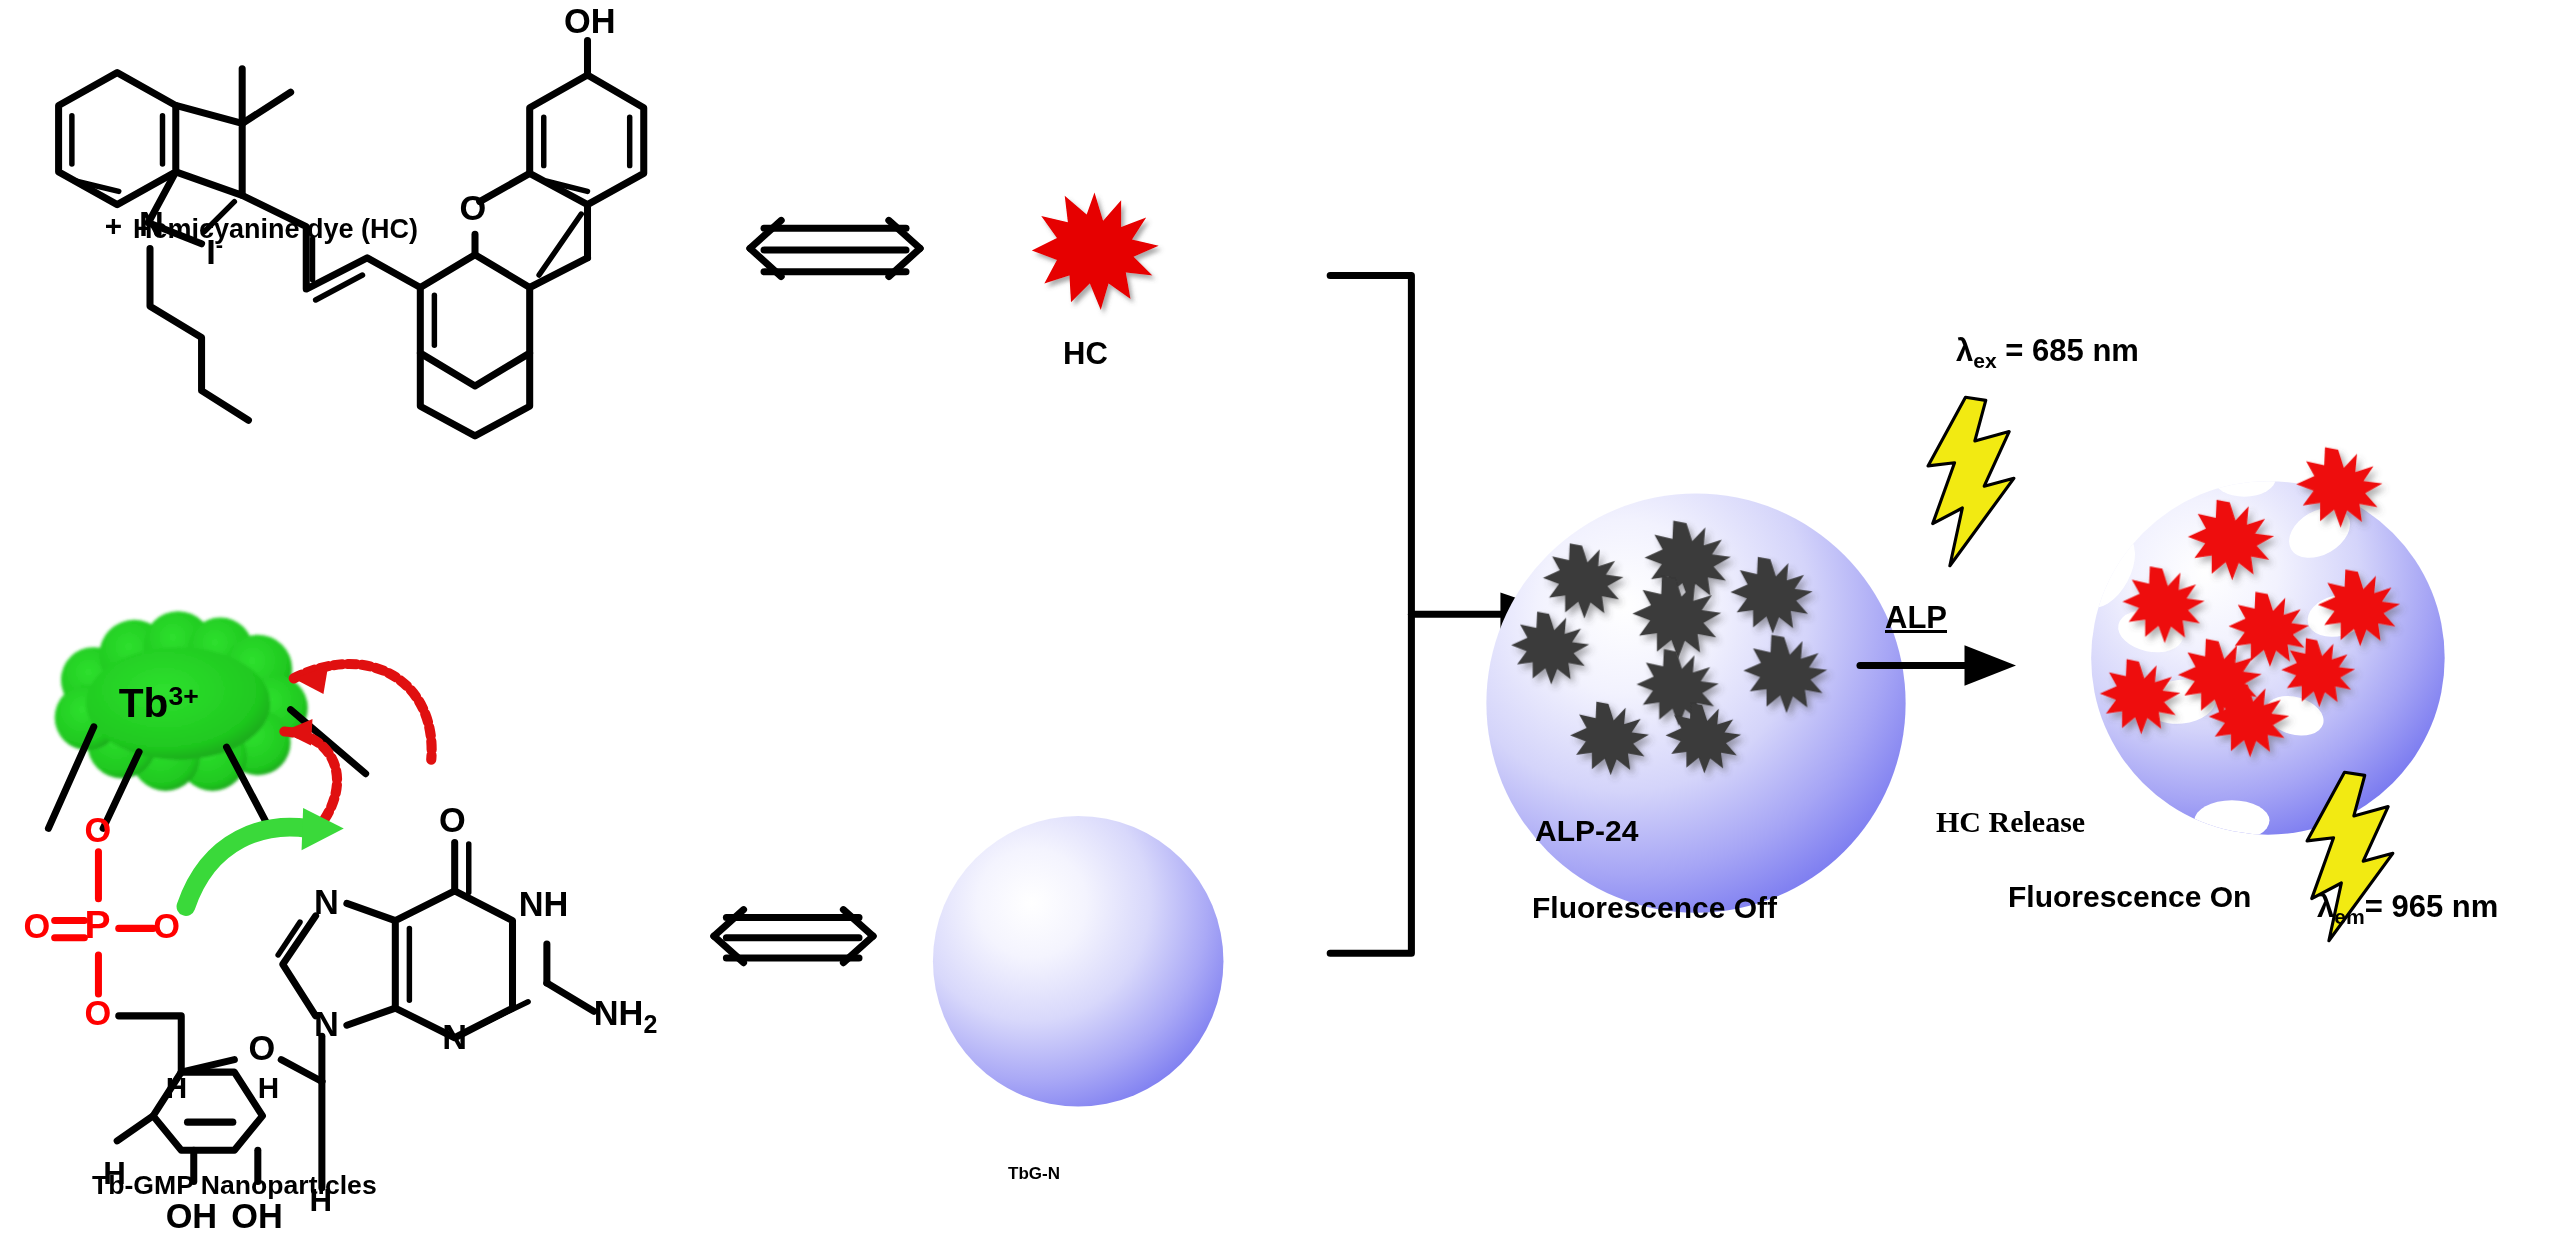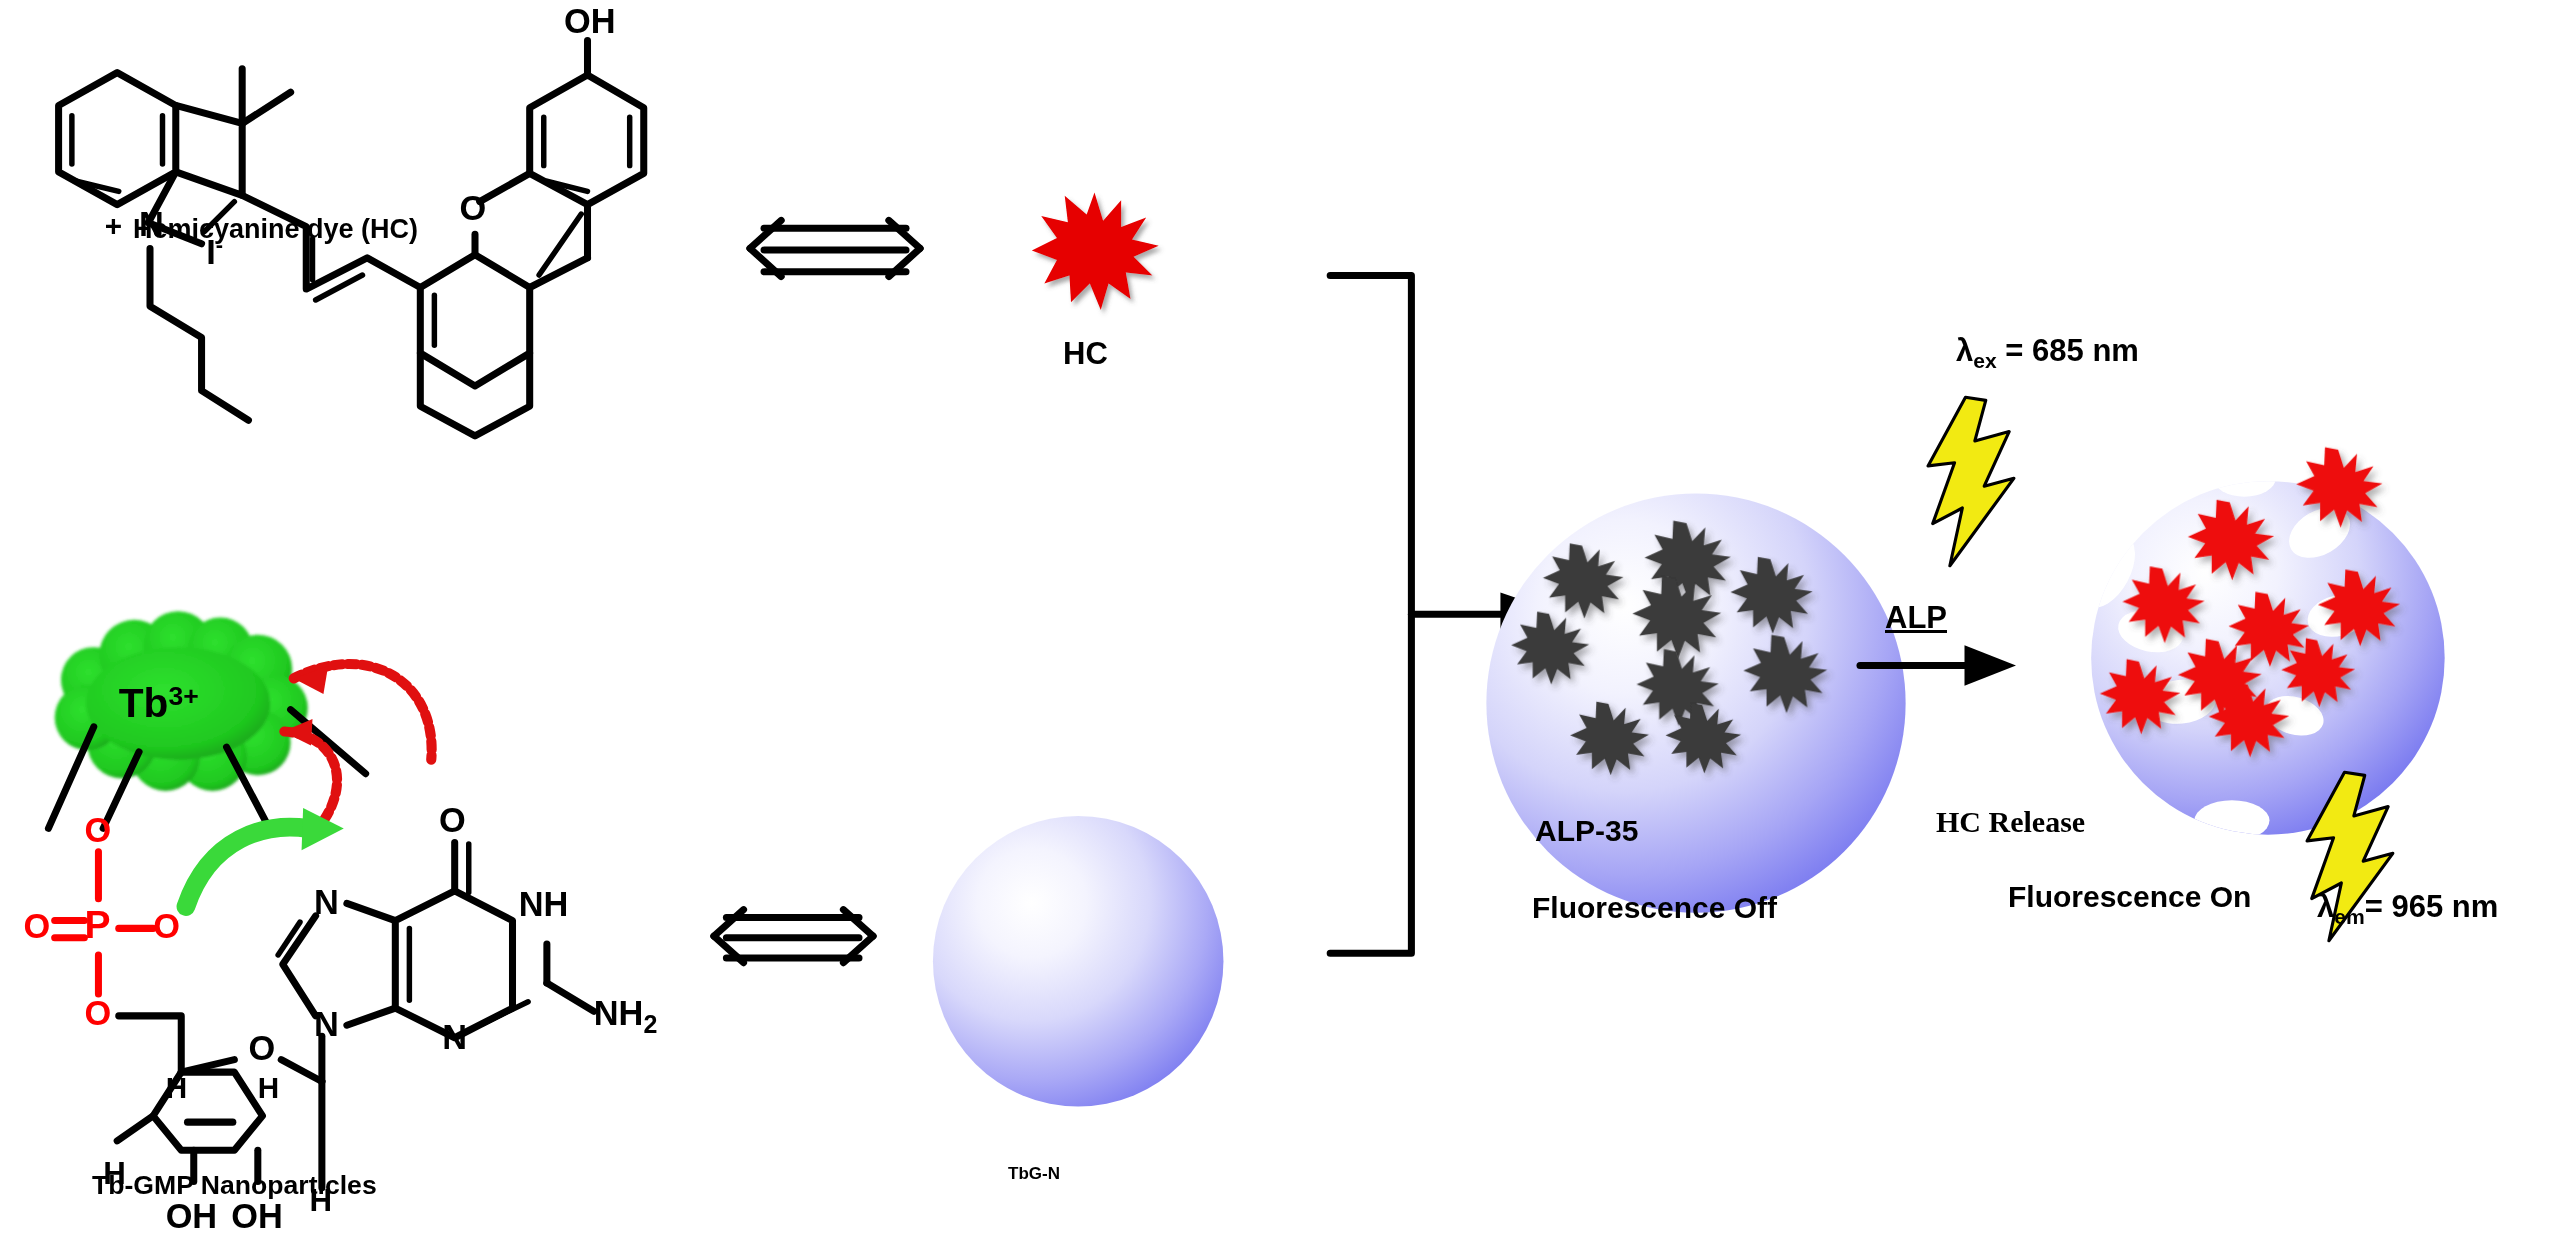--- a/index.html
+++ b/index.html
@@ -244,21 +244,21 @@
       <use href="#dstar" x="92" y="66" transform="scale(0.98)"></use>
       <use href="#dstar" x="330" y="82" transform="scale(1.0)"></use>
       <use href="#dstar" x="190" y="98" transform="scale(1.08)"></use>
       <use href="#dstar" x="52" y="160" transform="scale(0.95)"></use>
       <use href="#dstar" x="340" y="178" transform="scale(1.02)"></use>
       <use href="#dstar" x="210" y="200" transform="scale(1.0)"></use>
       <use href="#dstar" x="130" y="278" transform="scale(0.96)"></use>
       <use href="#dstar" x="268" y="292" transform="scale(0.92)"></use>
     </g>
   </svg>
-  <div class="lbl" style="left:1535px;top:814px;font-size:30px;">ALP-35</div>
+  <div class="lbl" style="left:1535px;top:814px;font-size:30px;">ALP-24</div>
   <div class="lbl" style="left:1532px;top:891px;font-size:30px;">Fluorescence Off</div>
 
   <svg width="234" height="94" style="left:1860px;top:617px;" viewBox="0 0 300 120">
     <line class="bk9" stroke-width="12" x1="0" y1="62" x2="146" y2="62"></line>
     <polygon fill="#000" points="134,36 200,62 134,88"></polygon>
   </svg>
   <div class="lbl" style="left:1885px;top:600px;font-size:31px;text-decoration:underline;">ALP</div>
 
   <div class="lbl" style="left:1956px;top:333px;font-size:31px;">
     <span>λ</span><span class="sub">ex</span>&nbsp;<span>=</span>&nbsp;<span>685 nm</span>

